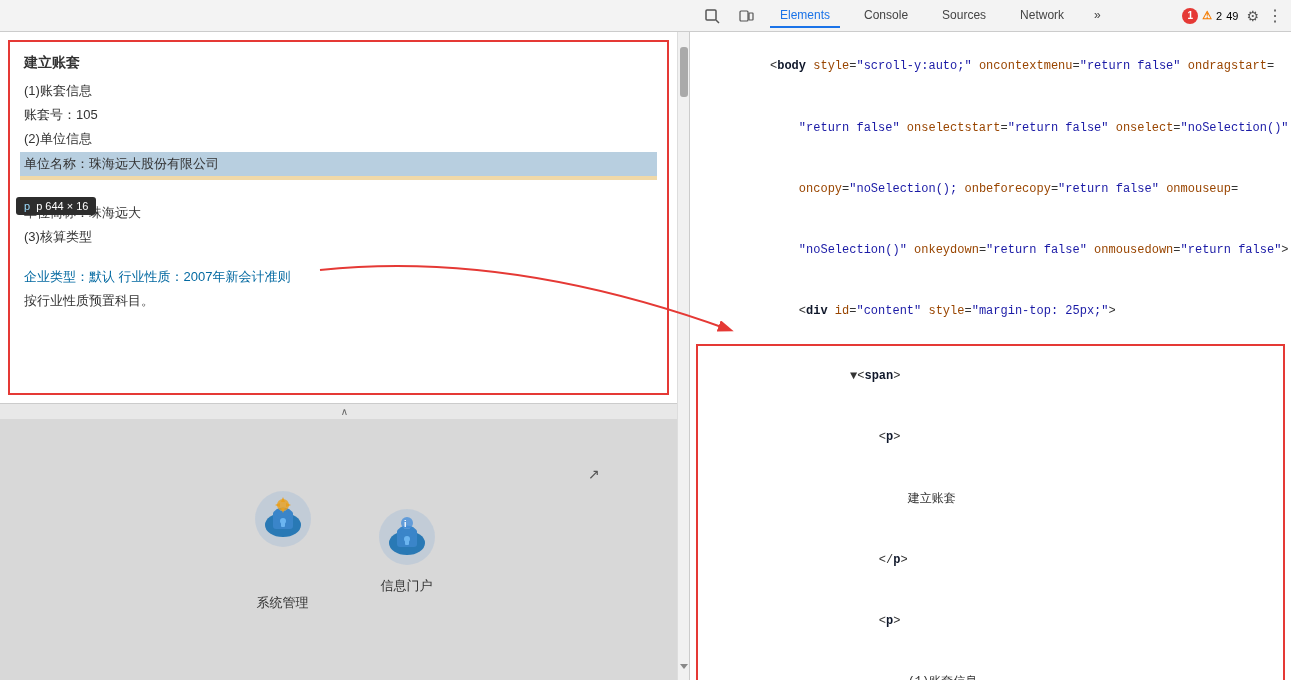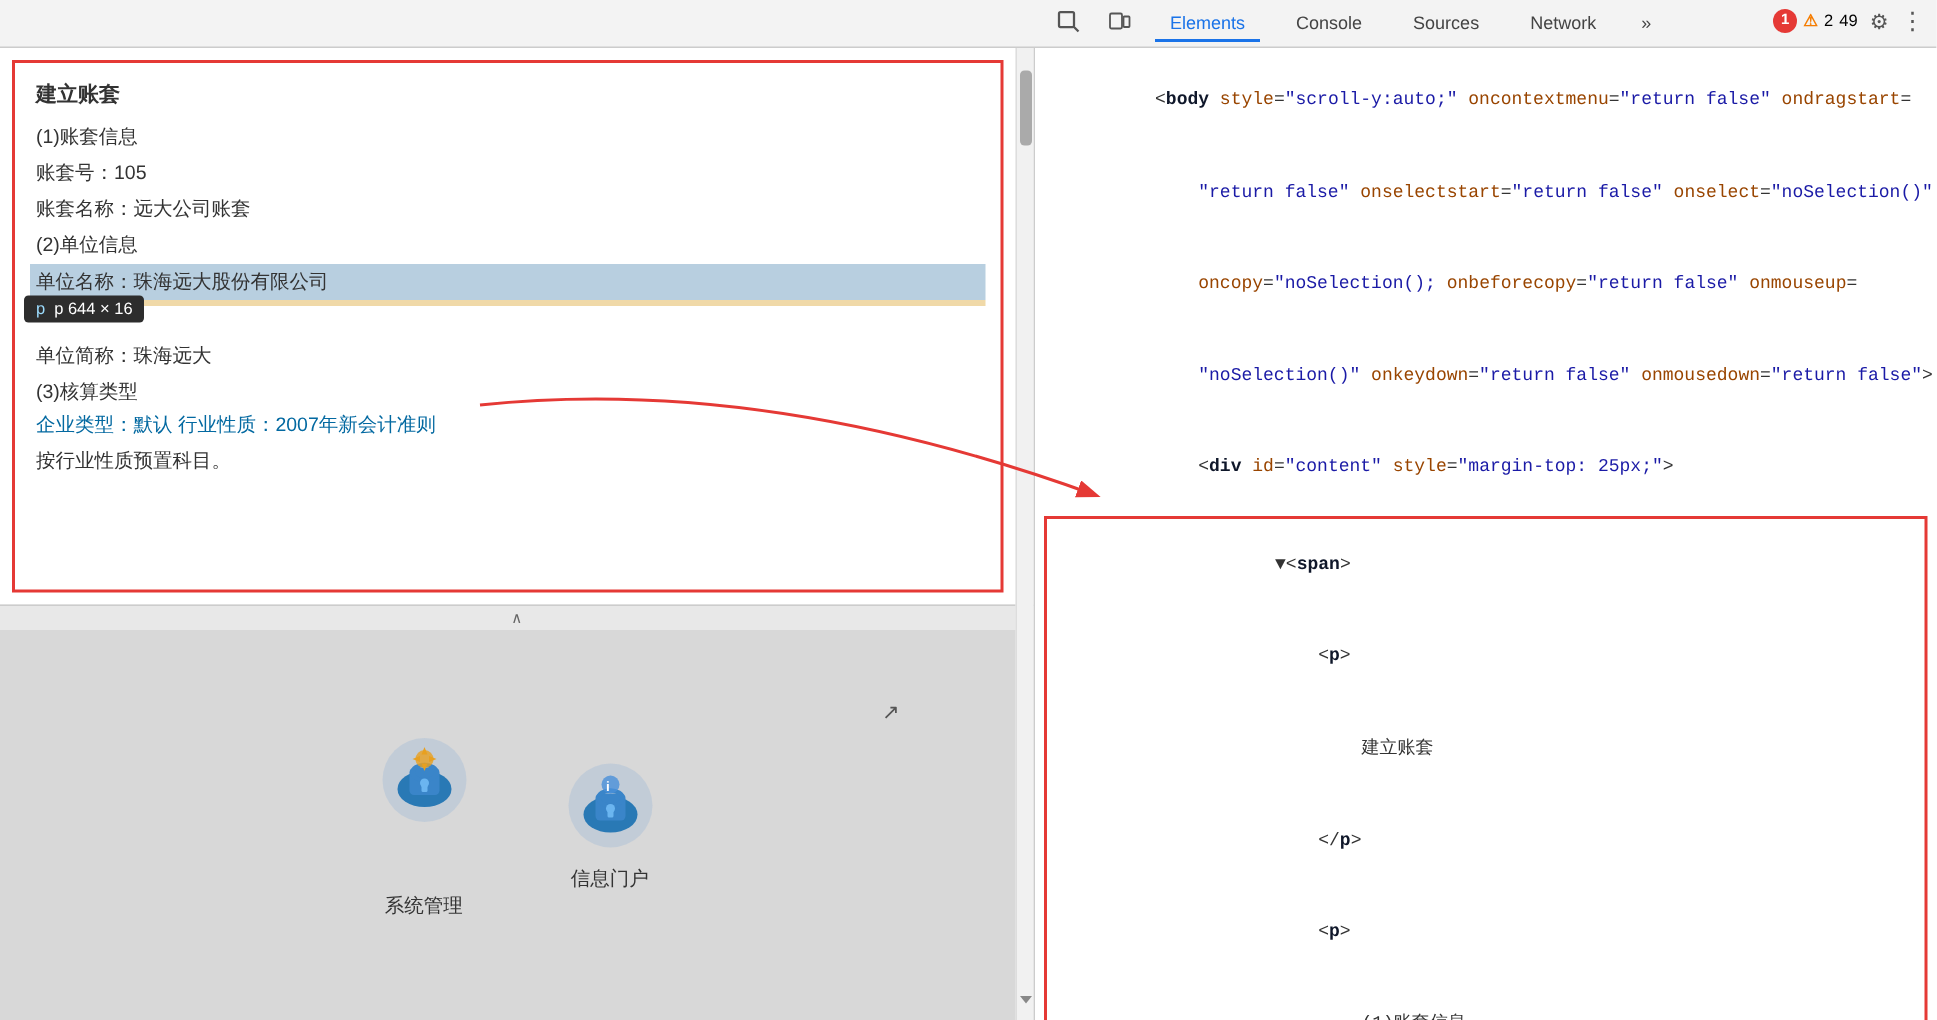--- a/index.html
+++ b/index.html
@@ -149,21 +149,21 @@
   </style>
 </head>
 <body>
 
 <div class="main-content" style="height:100%; display:flex; flex-direction:column;">
 
   <div class="devtools-header">
     <div style="width:690px; display:flex; align-items:center;">
       
     </div>
-    <div style="display:flex; align-items:flex-start; gap:14px; flex:1;">
+    <div style="display:flex; align-items:center; gap:14px; flex:1;">
 
       <div class="devtools-tool-icon">
         <svg width="16" height="16" viewBox="0 0 16 16" fill="none">
           <rect x="2" y="2" width="10" height="10" rx="1" stroke="#555" stroke-width="1.5" fill="none"></rect>
           <line x1="12" y1="12" x2="15" y2="15" stroke="#555" stroke-width="1.5"></line>
         </svg>
       </div>
       <div class="devtools-tool-icon">
         <svg width="16" height="16" viewBox="0 0 16 16" fill="none">
           <rect x="2" y="3" width="8" height="10" rx="1" stroke="#555" stroke-width="1.2" fill="none"></rect>
@@ -199,37 +199,36 @@
         <div style="position:absolute; bottom:8px; left:2px; width:8px; height:8px; border-left:4px solid transparent; border-right:4px solid transparent; border-top:5px solid #888;"></div>
       </div>
 
       <div style="border:2.5px solid #e53935; margin:8px 20px 8px 8px; padding:12px 14px; height:355px; overflow:hidden; position:relative;">
         <h2 style="font-size:14px; font-weight:bold; margin-bottom:10px; color:#333;">建立账套</h2>
 
         <div style="font-size:13px; color:#333; margin-bottom:6px;">(1)账套信息</div>
 
         <div style="font-size:13px; color:#333; margin-bottom:6px;">账套号：105</div>
 
-        <div style="font-size:13px; color:#333; margin-bottom:6px;">账套名称：远大公司账套</div>
 
         <div style="position:absolute; left:6px; top:155px; background:#2d2d2d; color:#fff; font-size:11px; padding:3px 8px; border-radius:3px; z-index:10; white-space:nowrap; display:flex; align-items:center; gap:6px;">
           <span style="color:#9cdcfe;">p</span>
           <span style="color:#fff; font-size:11px;">p    644 × 16</span>
         </div>
 
 
         <div style="font-size:13px; color:#333; margin-bottom:4px; margin-top:4px;">(2)单位信息</div>
 
         <div style="background:#b8cfe0; padding:3px 4px; margin:0 -4px; font-size:13px; color:#333;">单位名称：珠海远大股份有限公司</div>
 
         <div style="background:#f0d9a8; height:4px; margin:0 -4px;"></div>
 
         <div style="font-size:13px; color:#333; margin-top:24px; margin-bottom:6px;">单位简称：珠海远大</div>
 
-        <div style="font-size:13px; color:#333; margin-bottom:4px;">(3)核算类型</div>
+        <div style="font-size:13px; color:#333; margin-bottom:22px;">(3)核算类型</div>
 
         <div style="font-size:13px; color:#0369a1; margin-bottom:6px;">企业类型：默认    行业性质：2007年新会计准则</div>
 
         <div style="font-size:13px; color:#333;">按行业性质预置科目。</div>
       </div>
 
       <div style="display:flex; justify-content:center; padding:2px; background:#e8e8e8; border-top:1px solid #ccc;">
         <span style="font-size:10px; color:#666;">∧</span>
       </div>
 

